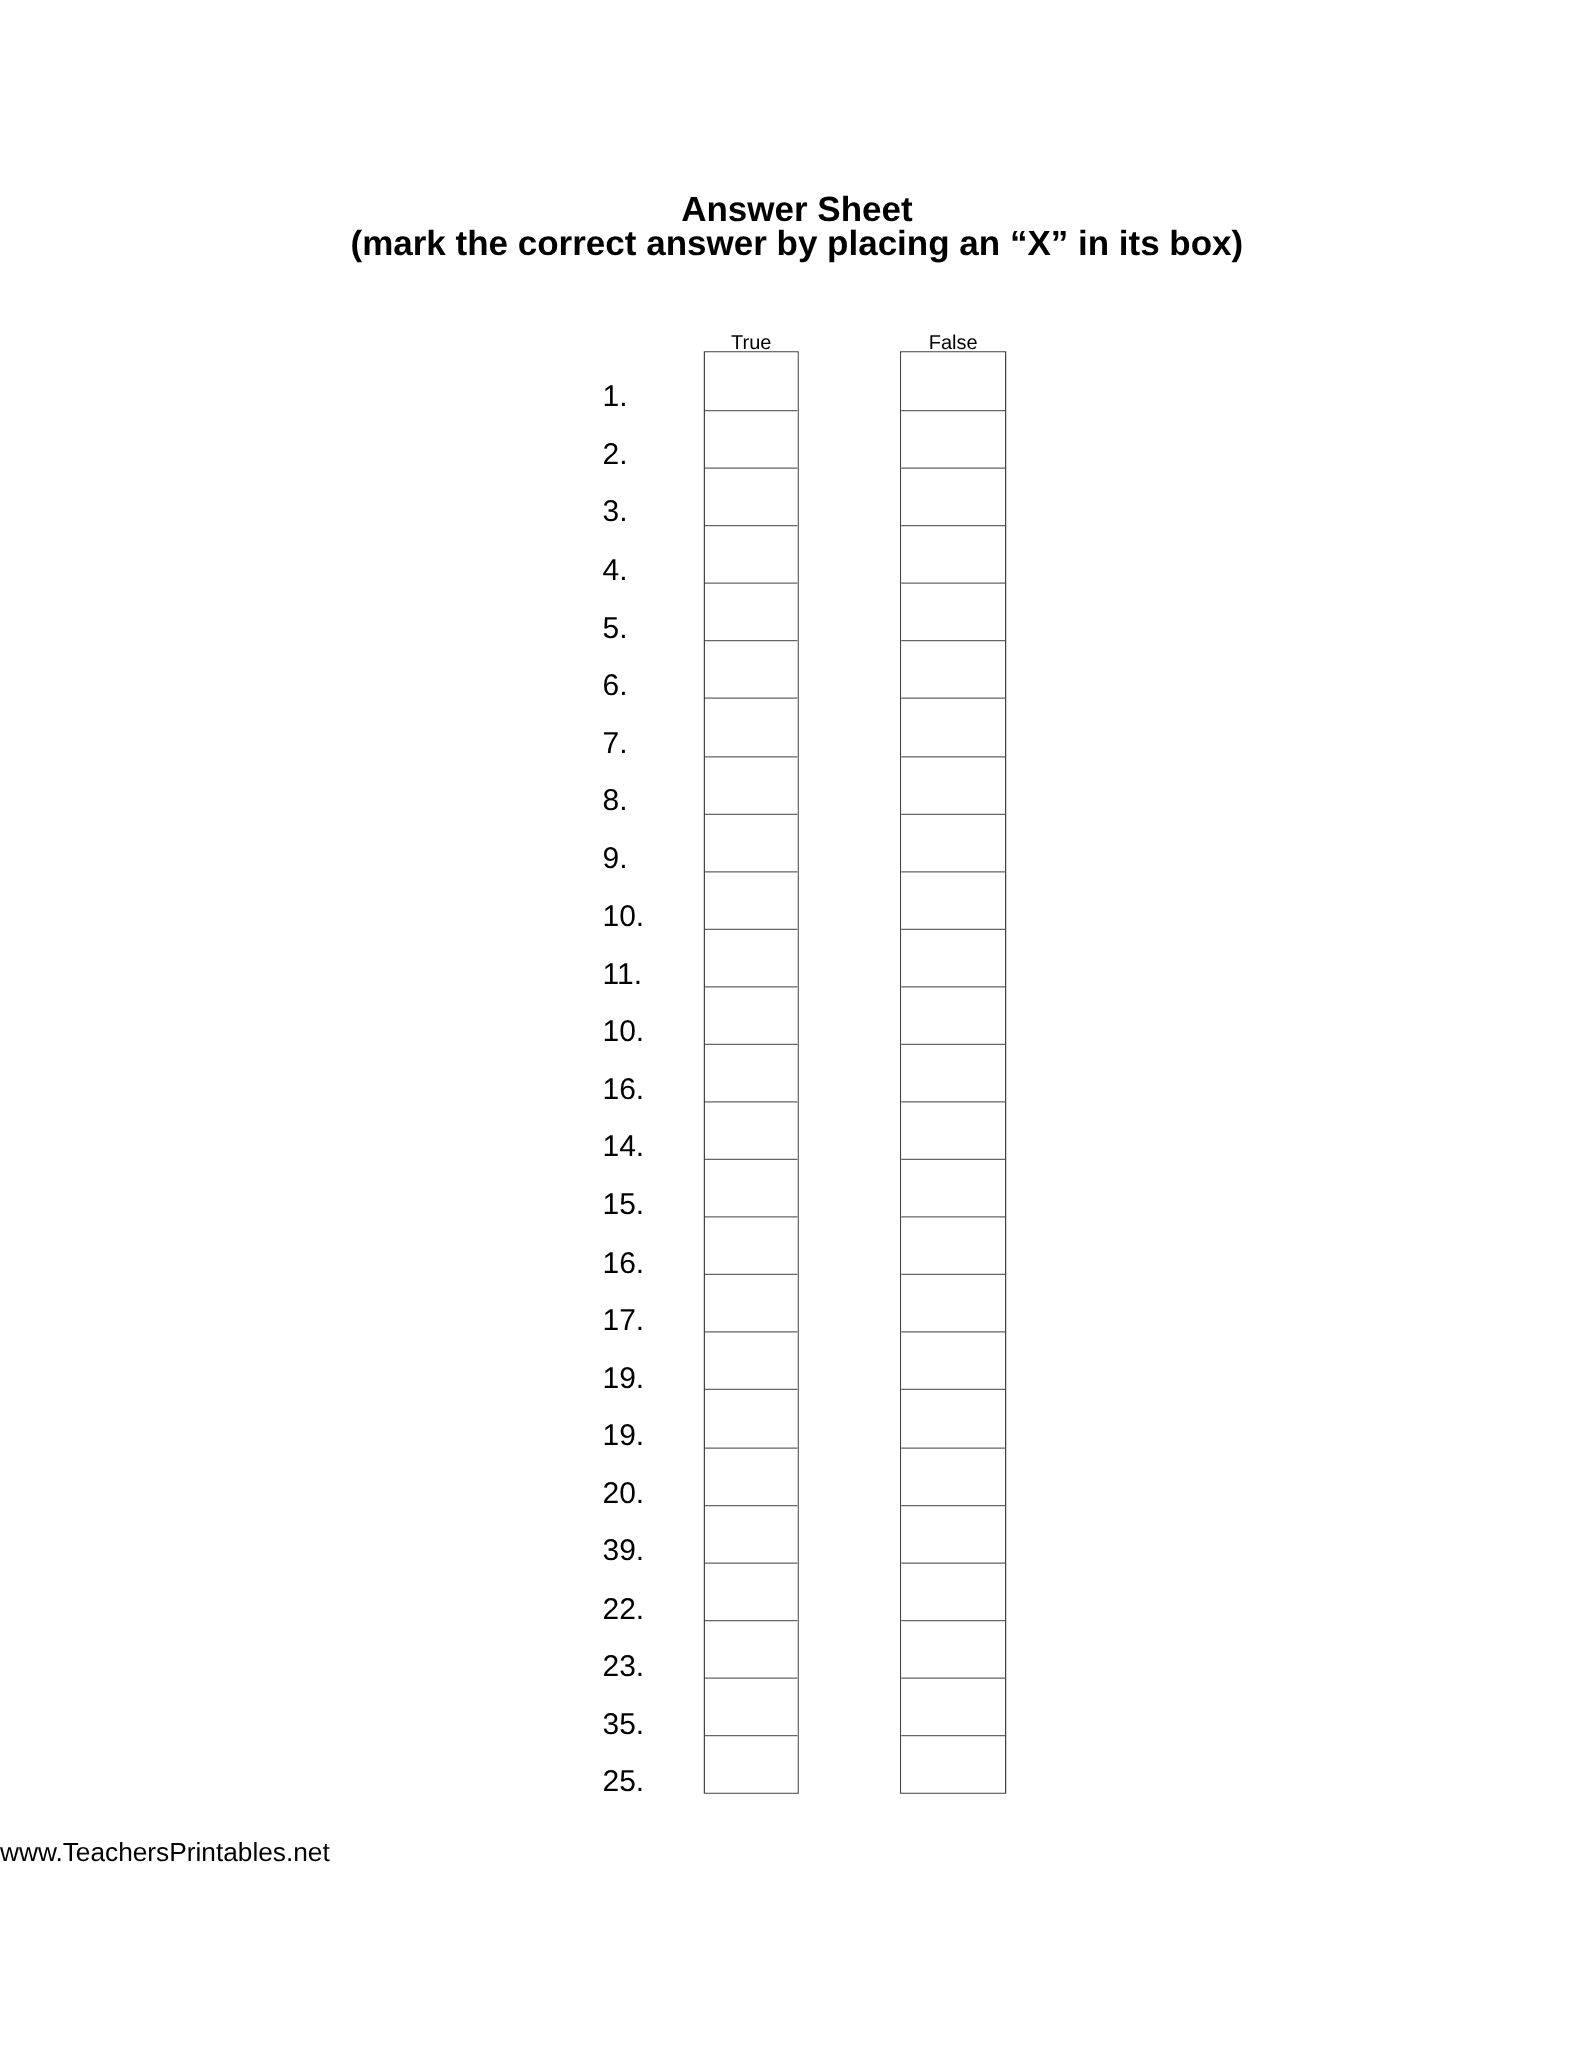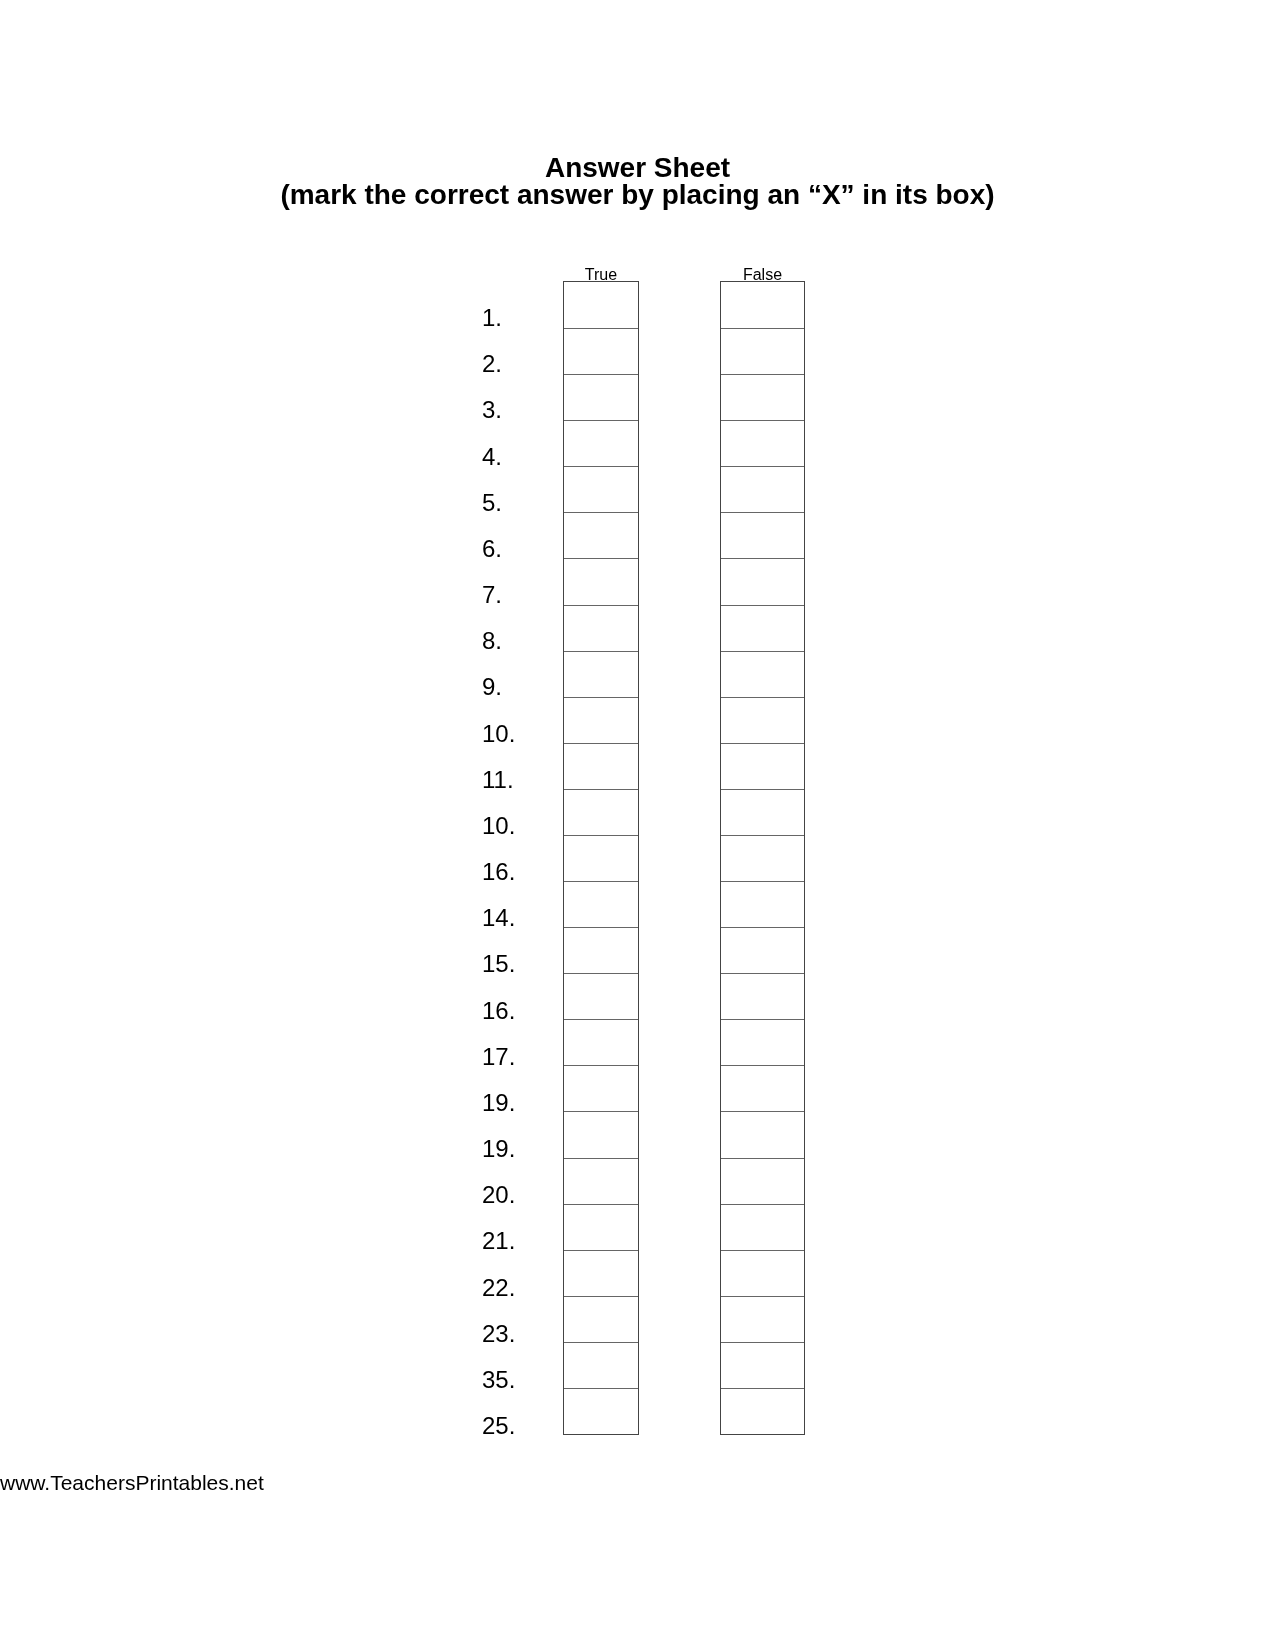--- a/index.html
+++ b/index.html
@@ -108,21 +108,21 @@
         <div class="num-cell">11.</div>
         <div class="num-cell">10.</div>
         <div class="num-cell">16.</div>
         <div class="num-cell">14.</div>
         <div class="num-cell">15.</div>
         <div class="num-cell">16.</div>
         <div class="num-cell">17.</div>
         <div class="num-cell">19.</div>
         <div class="num-cell">19.</div>
         <div class="num-cell">20.</div>
-        <div class="num-cell">21.</div>
+        <div class="num-cell">39.</div>
         <div class="num-cell">22.</div>
         <div class="num-cell">23.</div>
         <div class="num-cell">35.</div>
         <div class="num-cell">25.</div>
       </div>
     <div class="box-col box-col-true">
         <div class="box-cell"></div>
         <div class="box-cell"></div>
         <div class="box-cell"></div>
         <div class="box-cell"></div>

